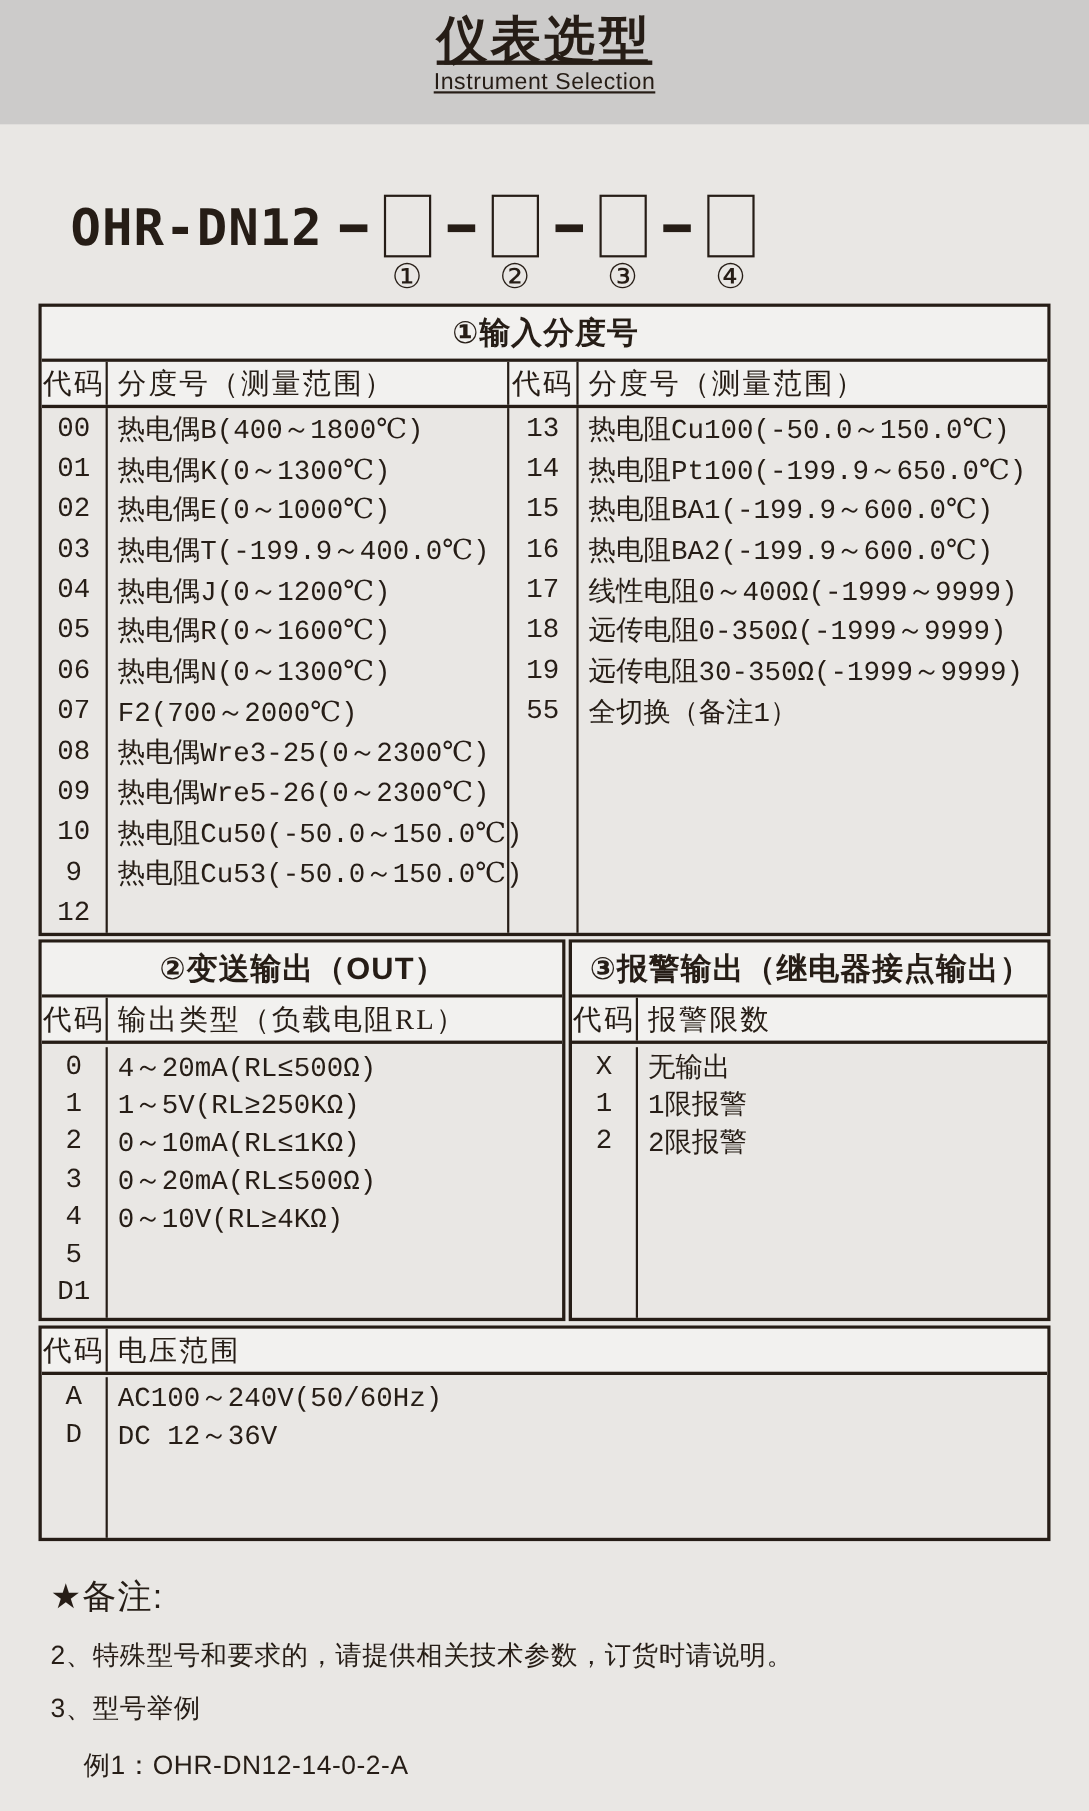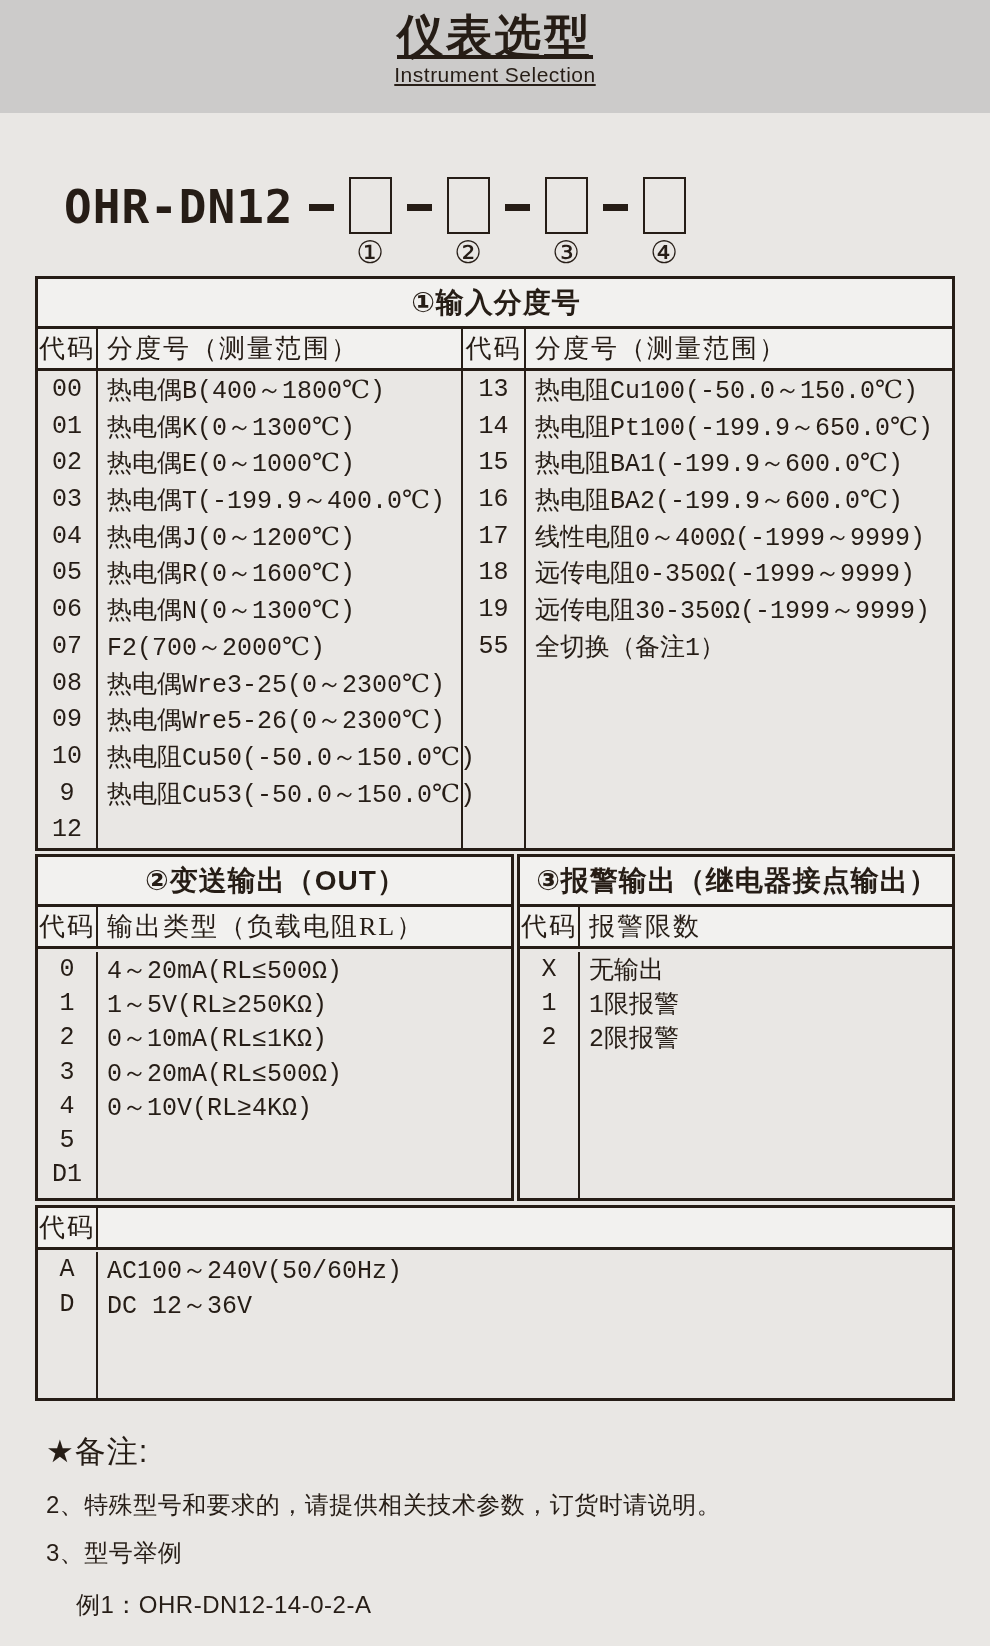--- a/index.html
+++ b/index.html
@@ -235,20 +235,21 @@
             <div class="cell pad">1限报警</div>
             <div class="cell pad">2限报警</div>
           </div>
       </div>
     </section>
   </div>
 
   <section class="tbl t4">
     <div class="hdr">
       <div class="hc center divline w-code">代码</div>
+      <div class="hc pad w-desc">电压范围</div>
     </div>
     <div class="bdy">
       <div class="col divline w-code">
 
       <div class="cell center">A</div>
           <div class="cell center">D</div>
         </div>
       <div class="col w-desc">
 
       <div class="cell pad">AC100～240V(50/60Hz)</div>

